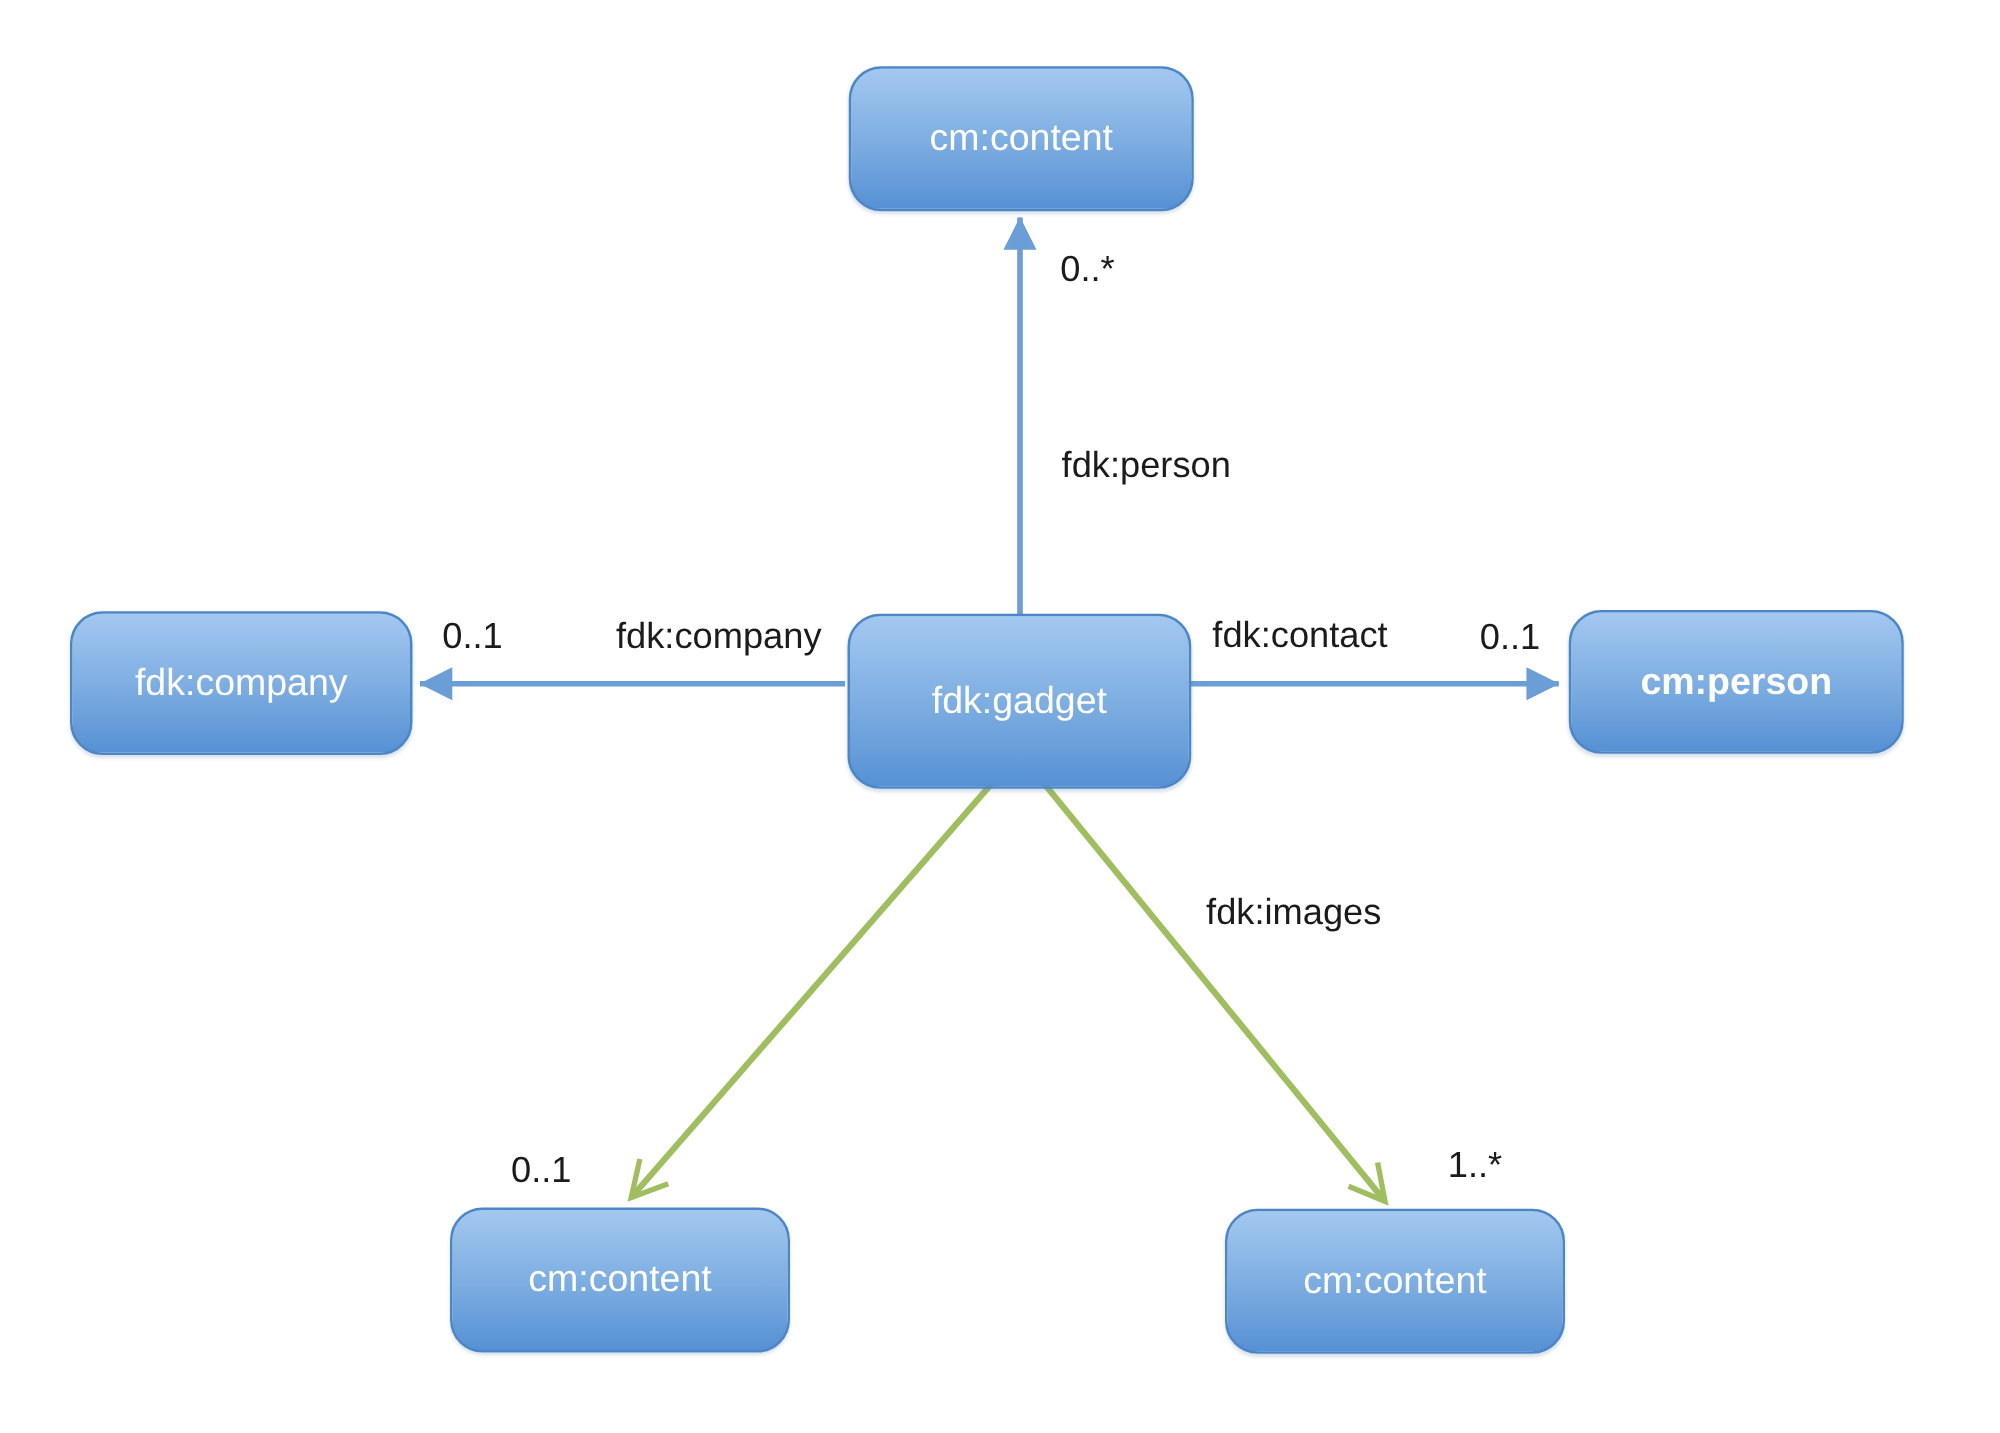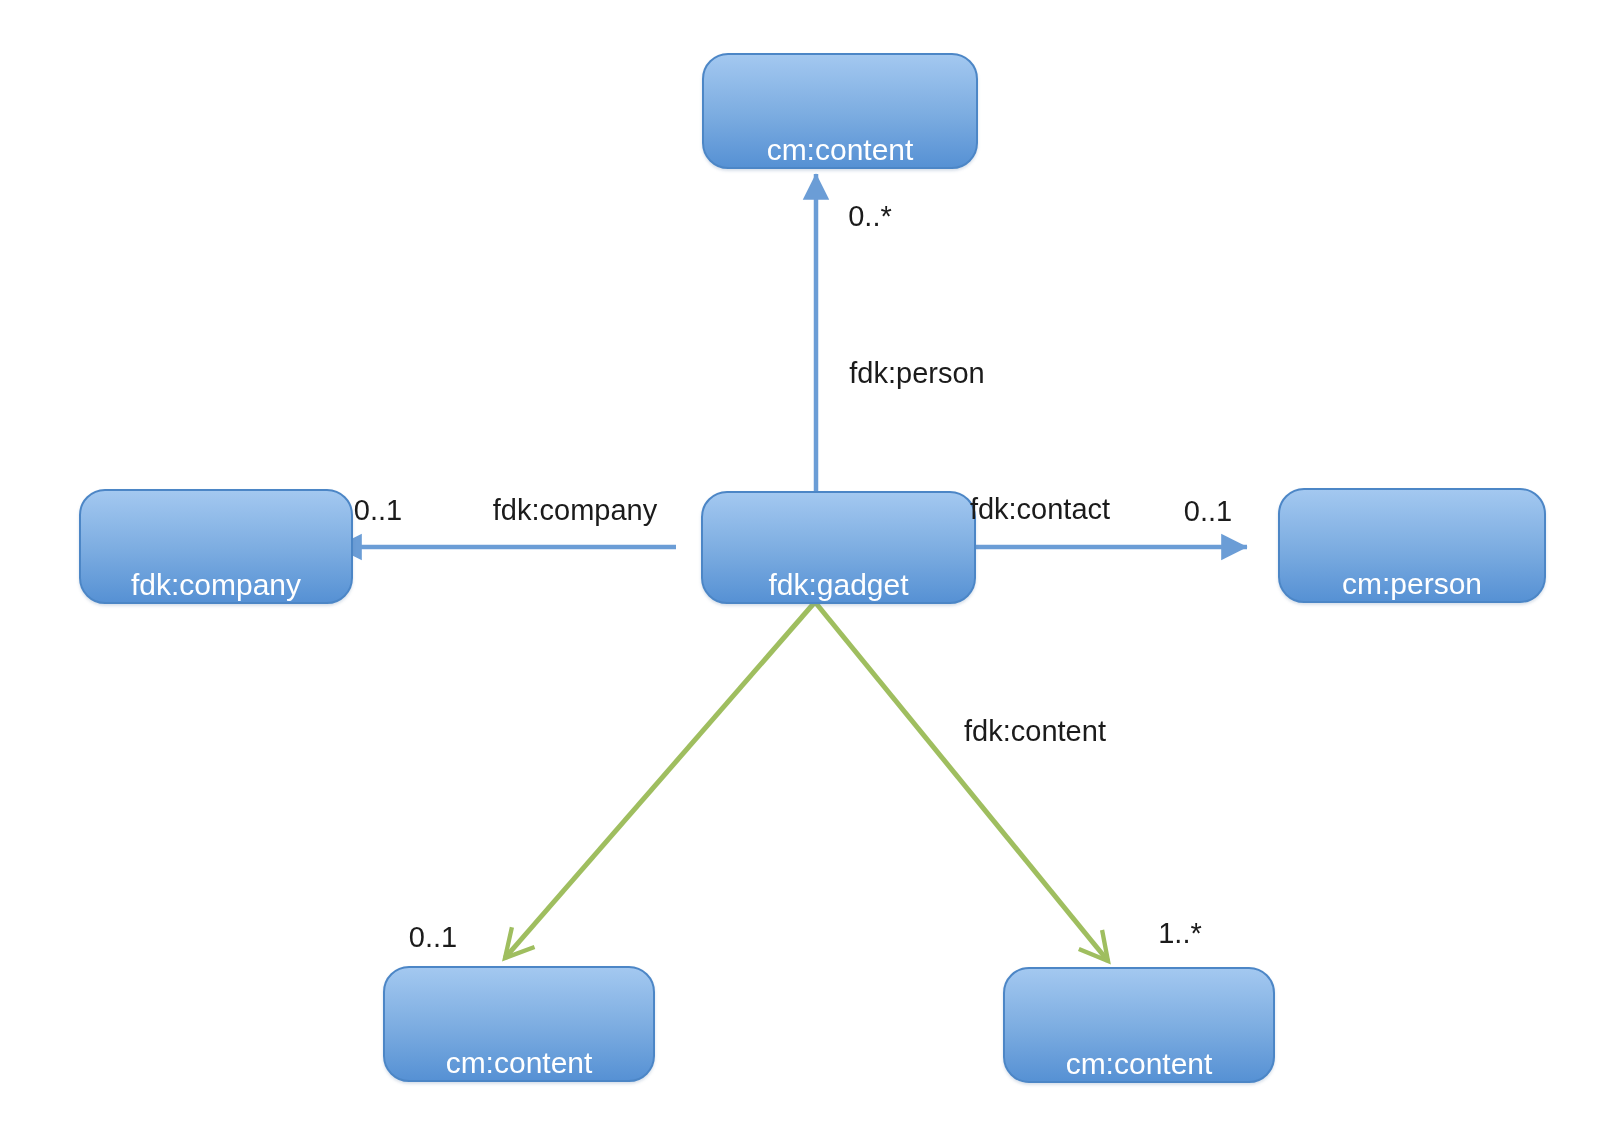--- a/index.html
+++ b/index.html
@@ -47,26 +47,25 @@
     stroke:var(--green-edge);
     stroke-width:1.15;
   }
   .node{
     position:absolute;
     box-sizing:border-box;
     border:2px solid var(--node-border);
     border-radius:26px;
     background:linear-gradient(180deg, var(--node-fill-top) 0%, var(--node-fill-mid) 52%, var(--node-fill-bottom) 100%);
     display:flex;
-    align-items:flex-end;
+    align-items:center;
     justify-content:center;
     color:var(--node-text);
     font-size:30px;
     box-shadow:0 2px 3px rgba(100,130,170,0.25);
-    margin-left:23px;
   }
   .edge-label{
     position:absolute;
     transform:translate(-50%,-50%);
     font-size:29px;
     color:var(--label-text);
     white-space:nowrap;
   }
 </style>
 </head>
@@ -92,40 +91,40 @@
   </svg>
 
   <div class="node" style="left:679px; top:53px; width:276px; height:116px;">
     <span>cm:content</span>
   </div>
 
   <div class="node" style="left:56px; top:489px; width:274px; height:115px;">
     <span>fdk:company</span>
   </div>
 
-  <div class="node" style="left:678px; top:491px; width:275px; height:113px;">
+  <div class="node" style="left:678px; top:491px; width:275px; height:140px;">
     <span>fdk:gadget</span>
   </div>
 
-  <div class="node" style="left:1255px; top:488px; width:268px; height:115px;">
+  <div class="node" style="left:1255px; top:488px; width:268px; height:115px;font-weight:bold;">
     <span>cm:person</span>
   </div>
 
   <div class="node" style="left:360px; top:966px; width:272px; height:116px;">
     <span>cm:content</span>
   </div>
 
   <div class="node" style="left:980px; top:967px; width:272px; height:116px;">
     <span>cm:content</span>
   </div>
 
   <div class="edge-label" style="left:917px; top:373px;">fdk:person</div>
   <div class="edge-label" style="left:575px; top:510px;">fdk:company</div>
   <div class="edge-label" style="left:1040px; top:509px;">fdk:contact</div>
-  <div class="edge-label" style="left:1035px; top:731px;">fdk:content</div>
+  <div class="edge-label" style="left:1035px; top:731px;">fdk:images</div>
 
   <div class="edge-label" style="left:870px; top:216px;">0..*</div>
   <div class="edge-label" style="left:378px; top:510px;">0..1</div>
   <div class="edge-label" style="left:1208px; top:511px;">0..1</div>
   <div class="edge-label" style="left:433px; top:937px;">0..1</div>
   <div class="edge-label" style="left:1180px; top:933px;">1..*</div>
 
 </div>
 
 </body></html>

